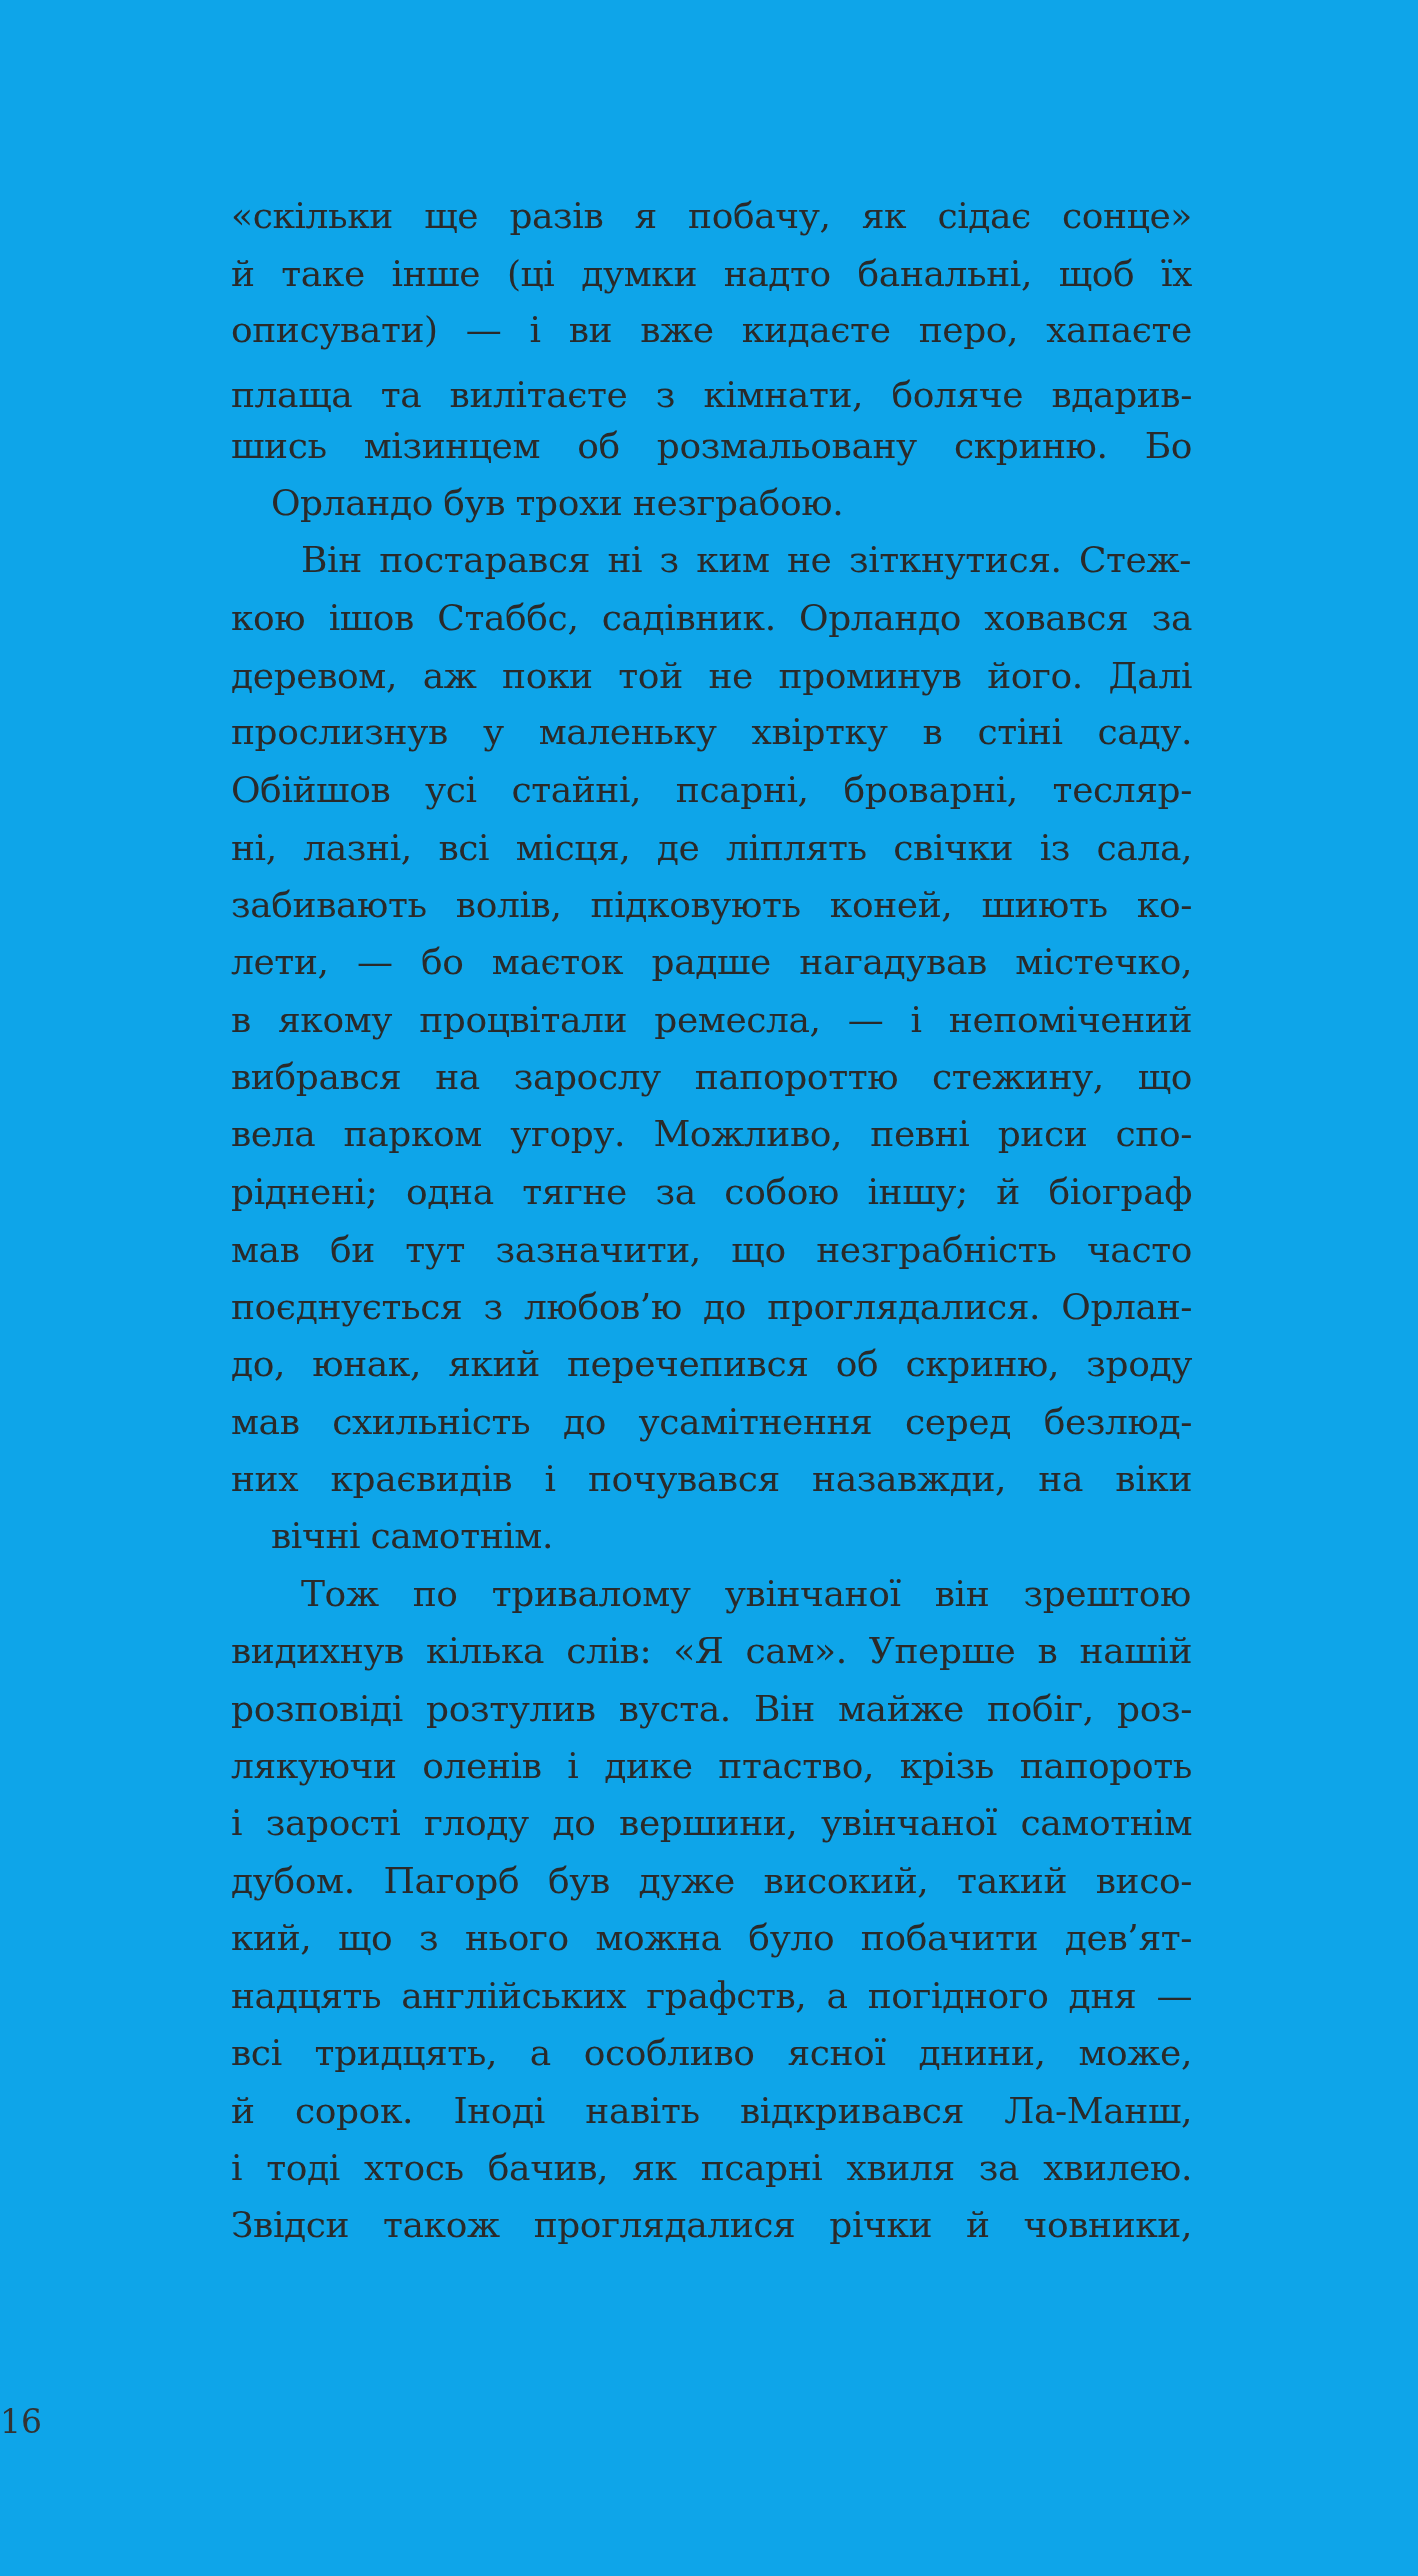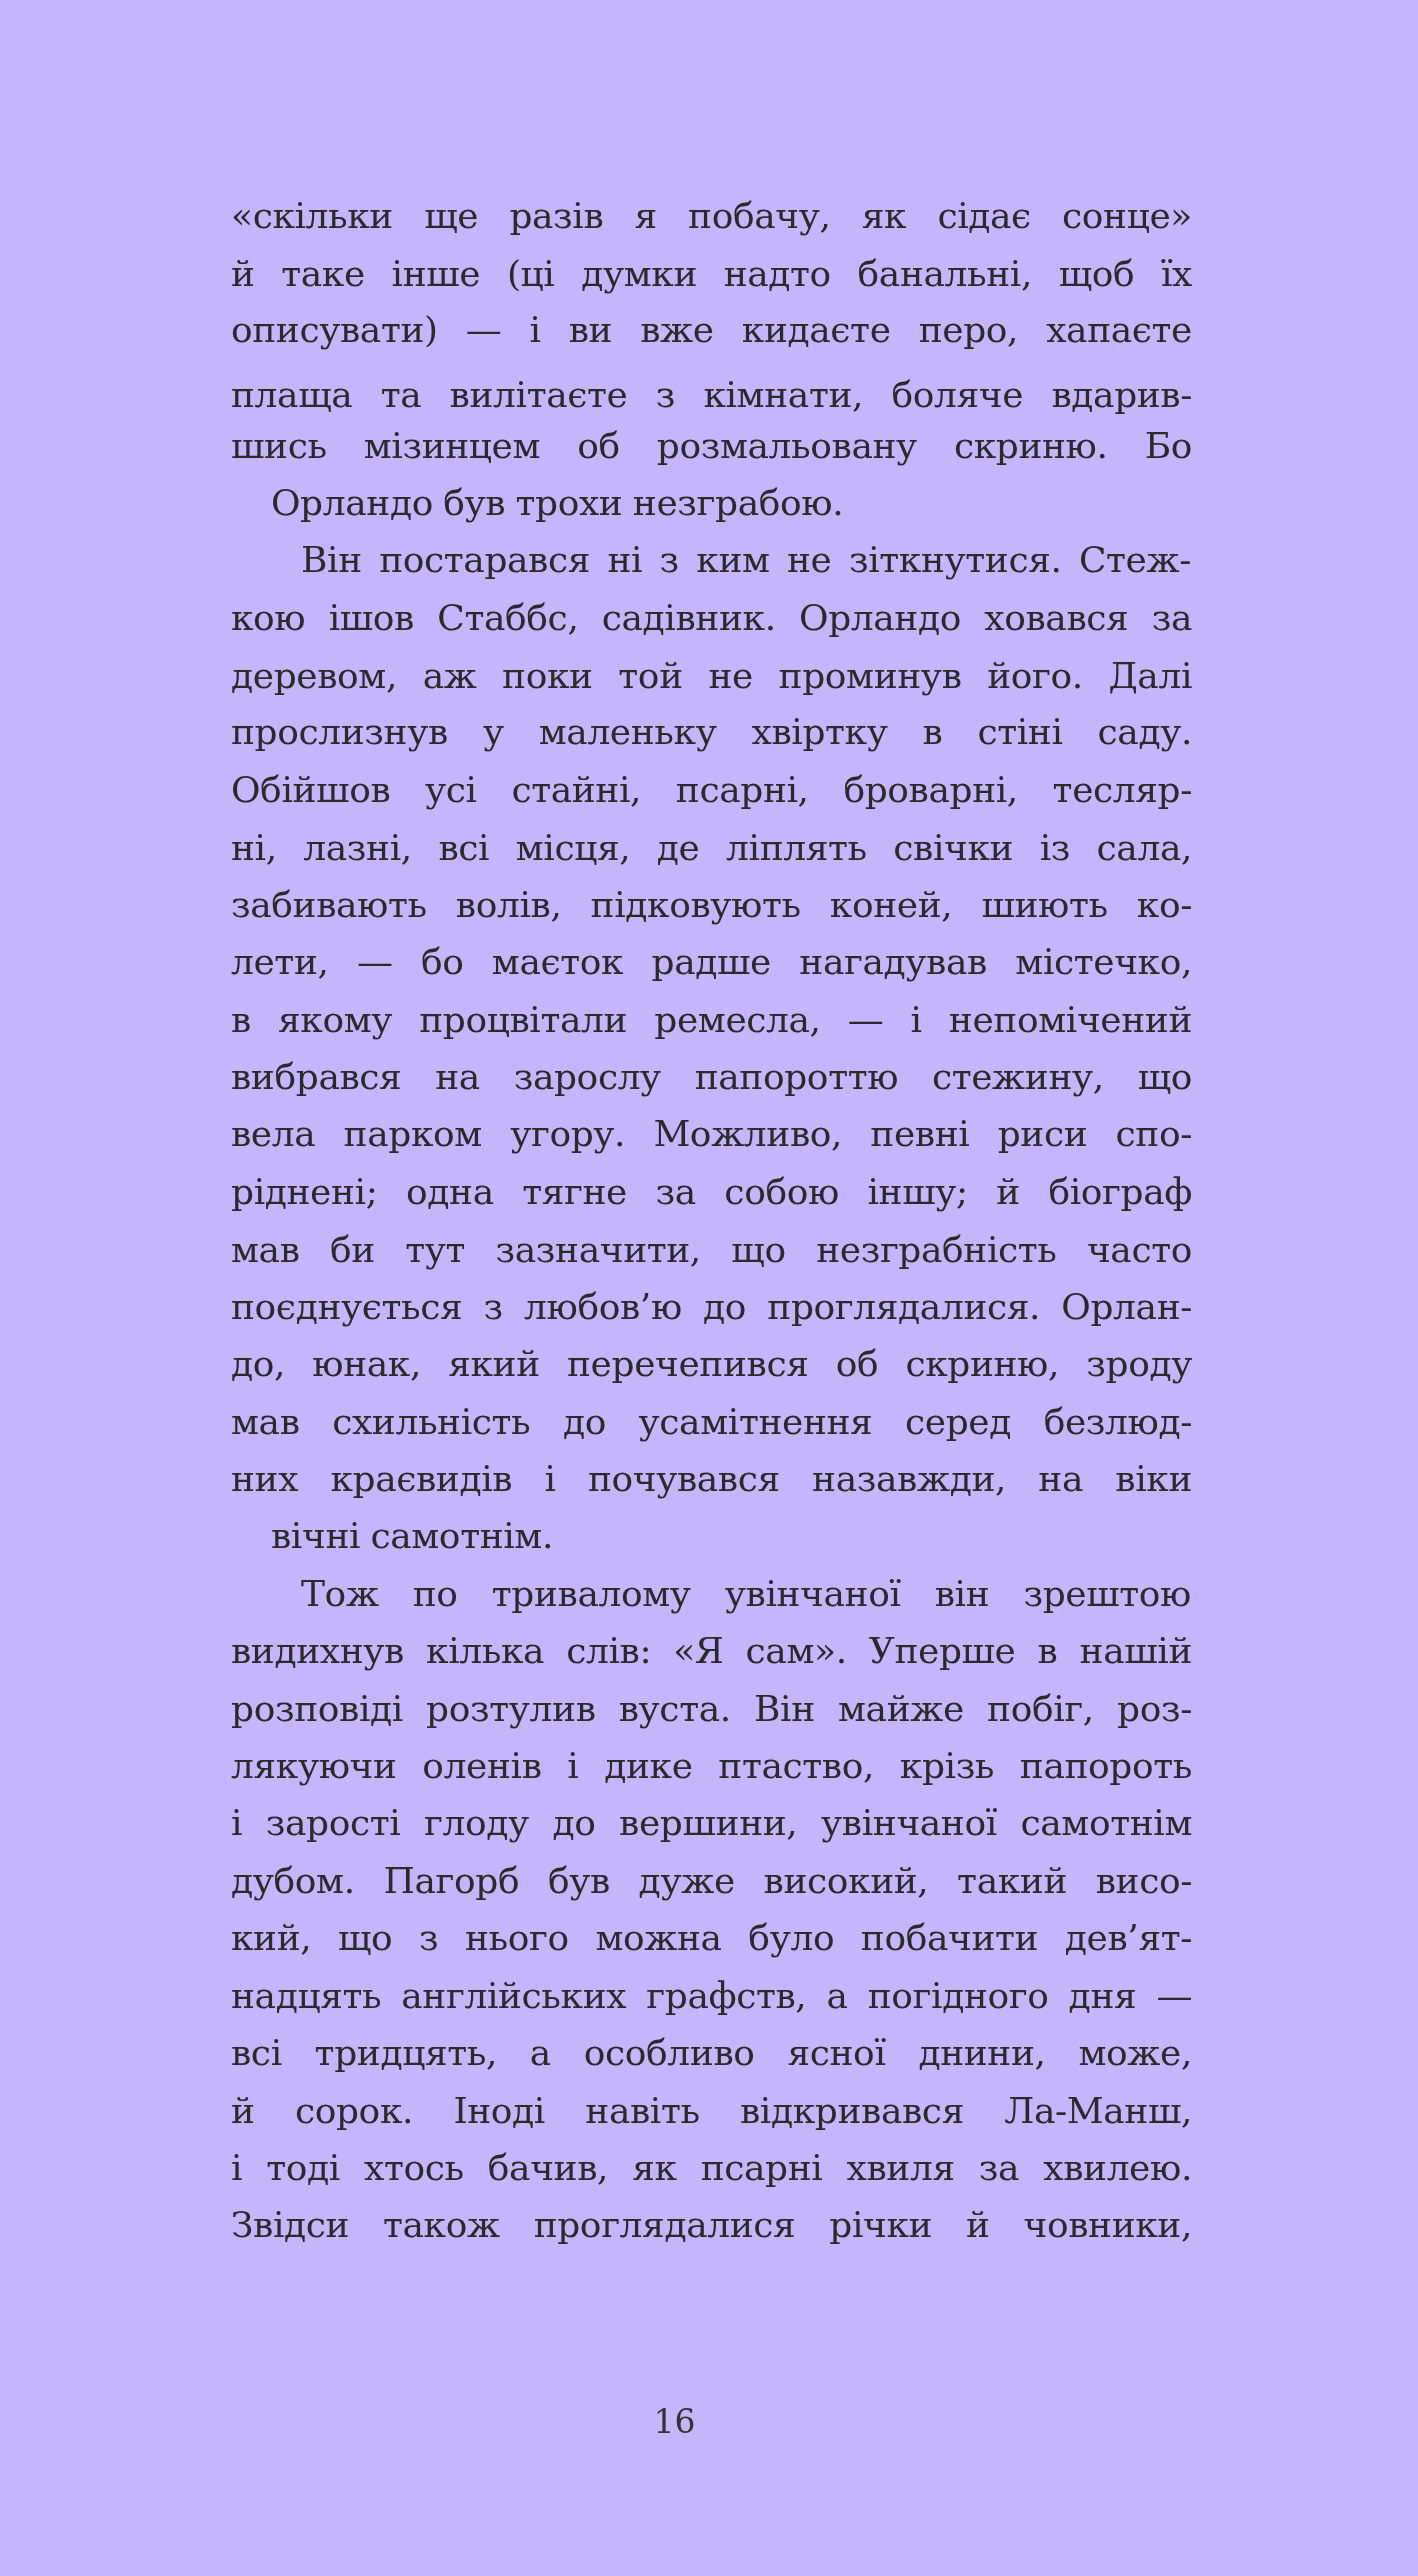--- a/index.html
+++ b/index.html
@@ -12,21 +12,21 @@
       height: 2576px;
       position: relative;
       overflow: hidden;
     }
     .page {
       position: absolute;
       left: 0;
       top: 0;
       width: 1419px;
       height: 2576px;
-      background: #c4b5fd;
+      background: #0ea5e9;
     }
     .text-block {
       position: absolute;
       left: 231px;
       top: 0;
       width: 961px;
       font-family: "DejaVu Serif", "Liberation Serif", serif;
       color: #2a2a2a;
     }
     .line {
@@ -49,21 +49,20 @@
     }
     .line.last {
       text-align-last: left;
       margin-left: 40px;
     }
     .page-number {
       position: absolute;
       left: 0;
       width: 1349px;
       top: 2400px;
-      text-align: center;
       font-family: "DejaVu Serif", "Liberation Serif", serif;
       font-size: 33px;
       line-height: 44px;
       color: #333333;
     }
   </style>
 </head>
 <body>
 
 <div class="page">

